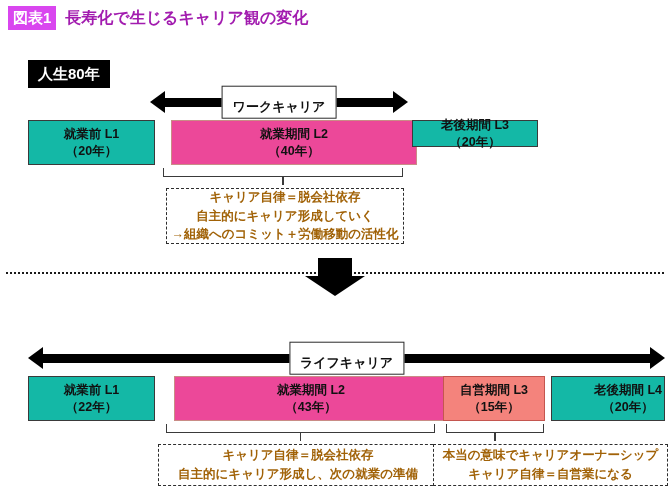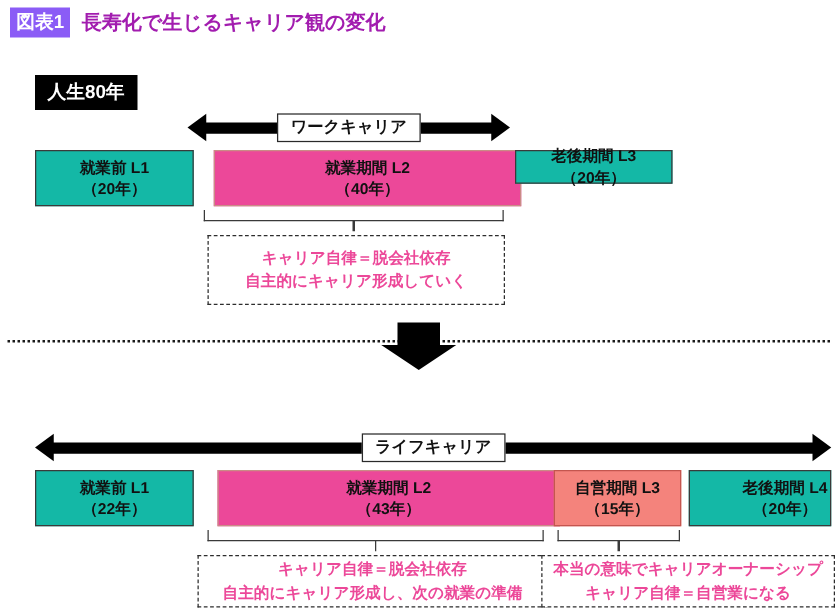--- a/index.html
+++ b/index.html
@@ -25,21 +25,21 @@
   
   .header {
     position: absolute;
     left: 8px;
     top: 6px;
     display: flex;
     align-items: center;
     gap: 9px;
   }
   .fig-badge {
-    background: #8b5cf6;
+    background: #d946ef;
     color: #ffffff;
     font-size: 15px;
     font-weight: bold;
     line-height: 1;
     padding: 4px 5px 5px 5px;
     letter-spacing: 0px;
   }
   .fig-title {
     font-size: 16px;
     font-weight: bold;
@@ -117,21 +117,21 @@
   .arrow-label {
     position: absolute;
     top: 50%;
     left: 50%;
     transform: translate(-50%, -50%);
     background: #ffffff;
     border: 1.4px solid #2a2a2a;
     font-size: 13px;
     font-weight: bold;
     color: #111111;
-    padding: 2px 10px 3px 10px;
+    padding: 12px 10px 3px 10px;
     white-space: nowrap;
     line-height: 1.2;
   }
 
   
   .bracket {
     position: absolute;
   }
   .bracket .bkt-top {
     position: absolute;
@@ -166,21 +166,21 @@
     box-sizing: border-box;
     border: 1.6px dashed #2d2d2d;
     background: #ffffff;
     display: flex;
     flex-direction: column;
     align-items: center;
     justify-content: center;
     font-size: 12.5px;
     font-weight: bold;
     line-height: 1.5;
-    color: #ec4899;
+    color: #a16207;
     text-align: center;
     white-space: nowrap;
     padding: 3px 6px;
   }
   .callout .ln { display: block; }
 
   
   .divider {
     position: absolute;
     left: 6px;
@@ -250,20 +250,21 @@
   <div class="bracket" style="left:163px; top:168px; width:240px; height:18px;">
     <div class="bkt-l"></div>
     <div class="bkt-r"></div>
     <div class="bkt-top"></div>
     <div class="bkt-stem"></div>
   </div>
 
   <div class="callout" style="left:166px; top:188px; width:238px; height:56px;">
     <span class="ln">キャリア自律＝脱会社依存</span>
     <span class="ln">自主的にキャリア形成していく</span>
+    <span class="ln">→組織へのコミット＋労働移動の活性化</span>
   </div>
 
   <div class="divider"></div>
   <div class="down-arrow">
     <div class="shaft"></div>
     <div class="head"></div>
   </div>
 
 
   <div class="arrow-row" style="left:28px; top:345px; width:637px;">

